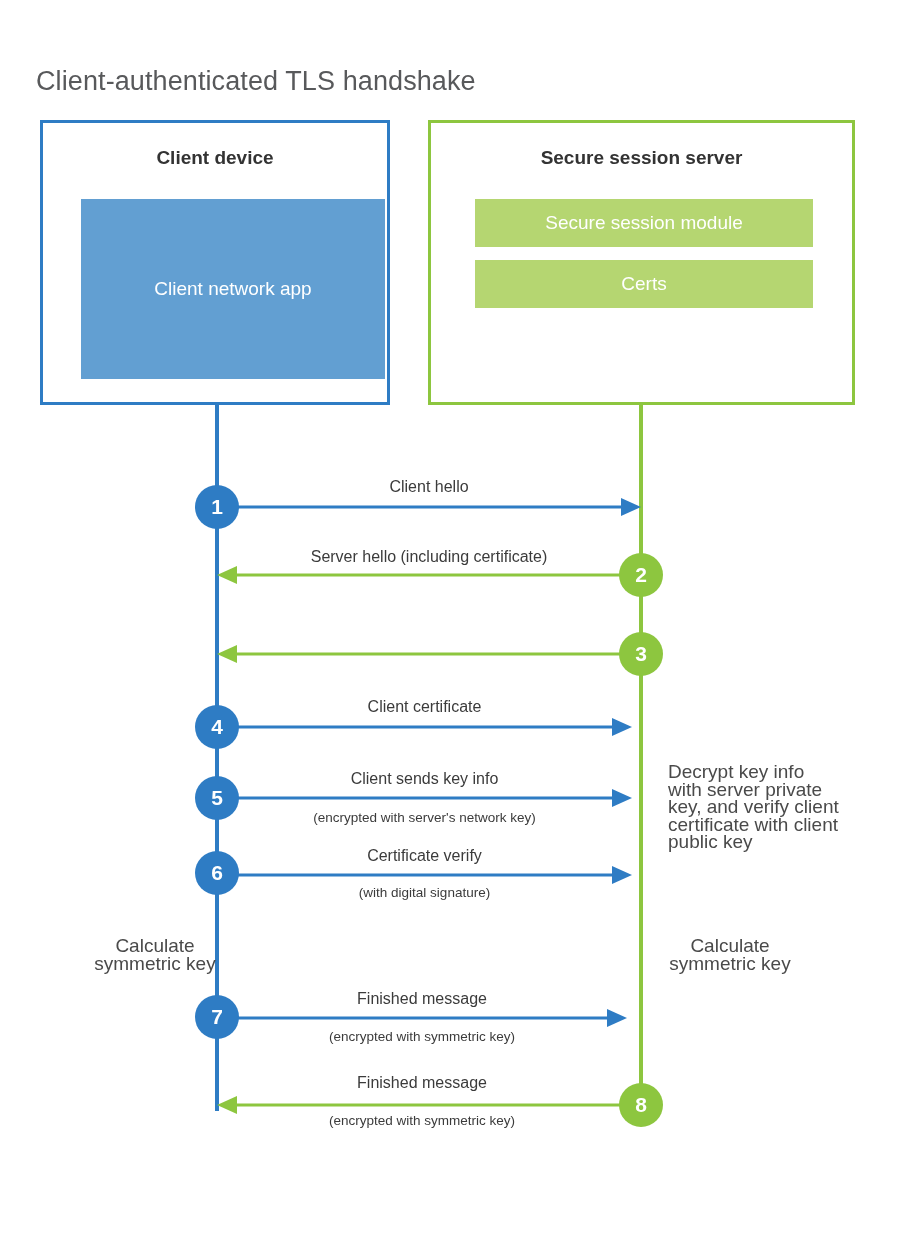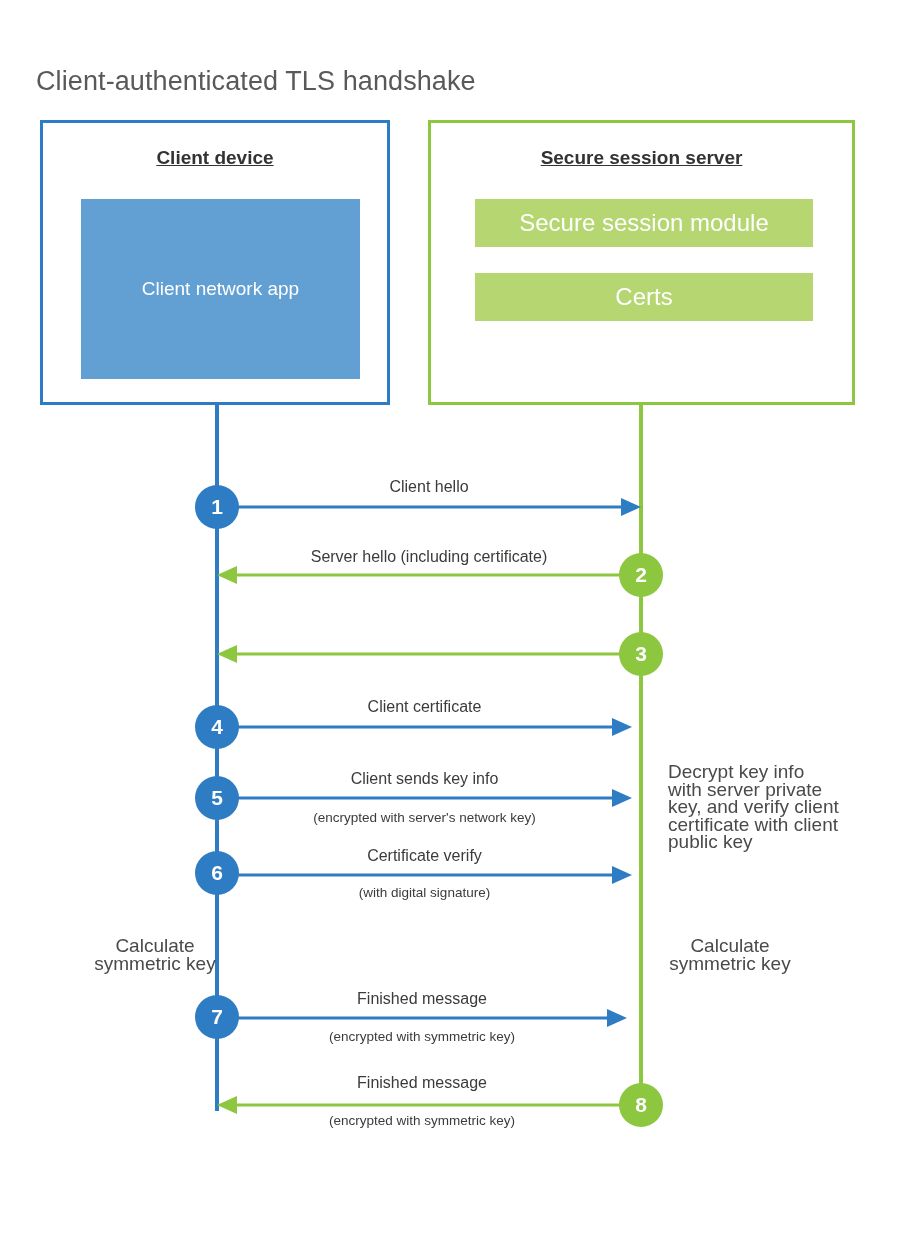--- a/index.html
+++ b/index.html
@@ -55,28 +55,27 @@
   }
   .actor-title {
     position: absolute;
     left: 0;
     right: 0;
     top: 24px;
     text-align: center;
     font-size: 19px;
     font-weight: bold;
     color: #333333;
-    text-decoration: underline;
   }
 
   .client-app {
     position: absolute;
     left: 38px;
     top: 76px;
-    width: 279px;
+    width: 304px;
     height: 180px;
     background: #629FD2;
     color: #ffffff;
     font-size: 19px;
     line-height: 26px;
     display: flex;
     align-items: center;
     justify-content: center;
     text-align: center;
     padding: 0 10px;
@@ -86,25 +85,25 @@
   .server-modules {
     position: absolute;
     left: 44px;
     top: 76px;
     width: 338px;
   }
   .server-module {
     height: 48px;
     background: #B5D671;
     color: #ffffff;
-    font-size: 24px;
+    font-size: 19px;
     display: flex;
     align-items: center;
     justify-content: center;
-    margin-bottom: 26px;
+    margin-bottom: 13px;
   }
 
   
   .lifeline {
     position: absolute;
     width: 4px;
   }
   .lifeline.client-line {
     left: 215px;
     top: 405px;

